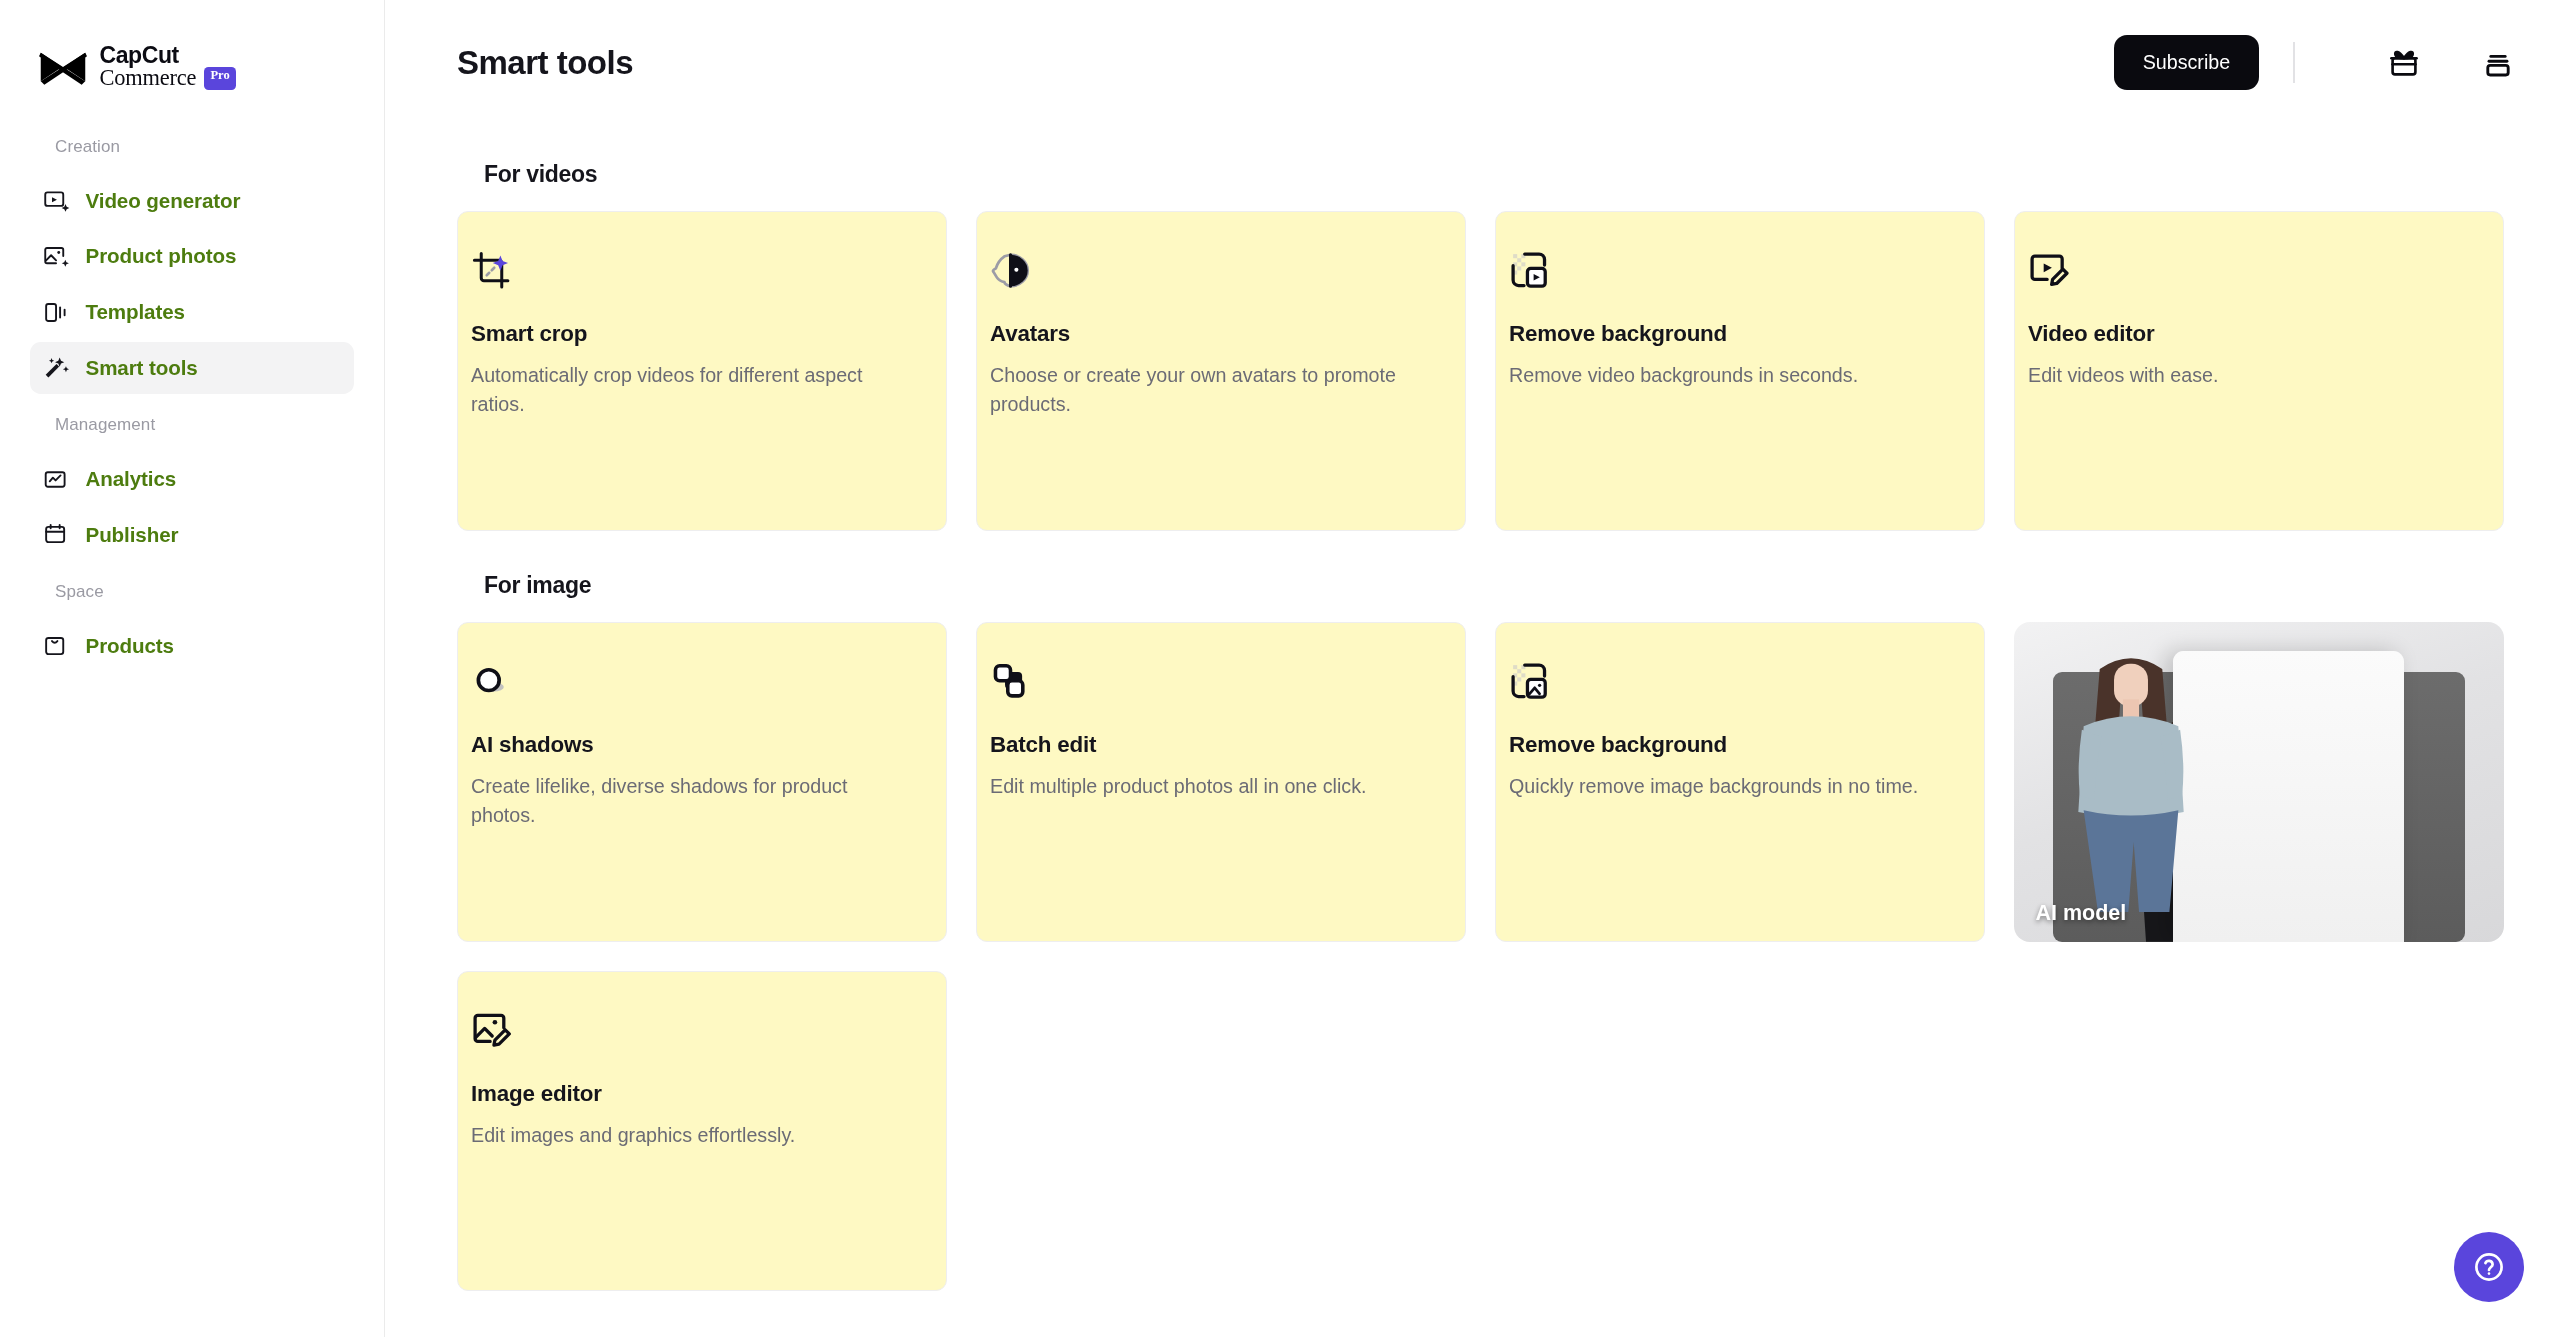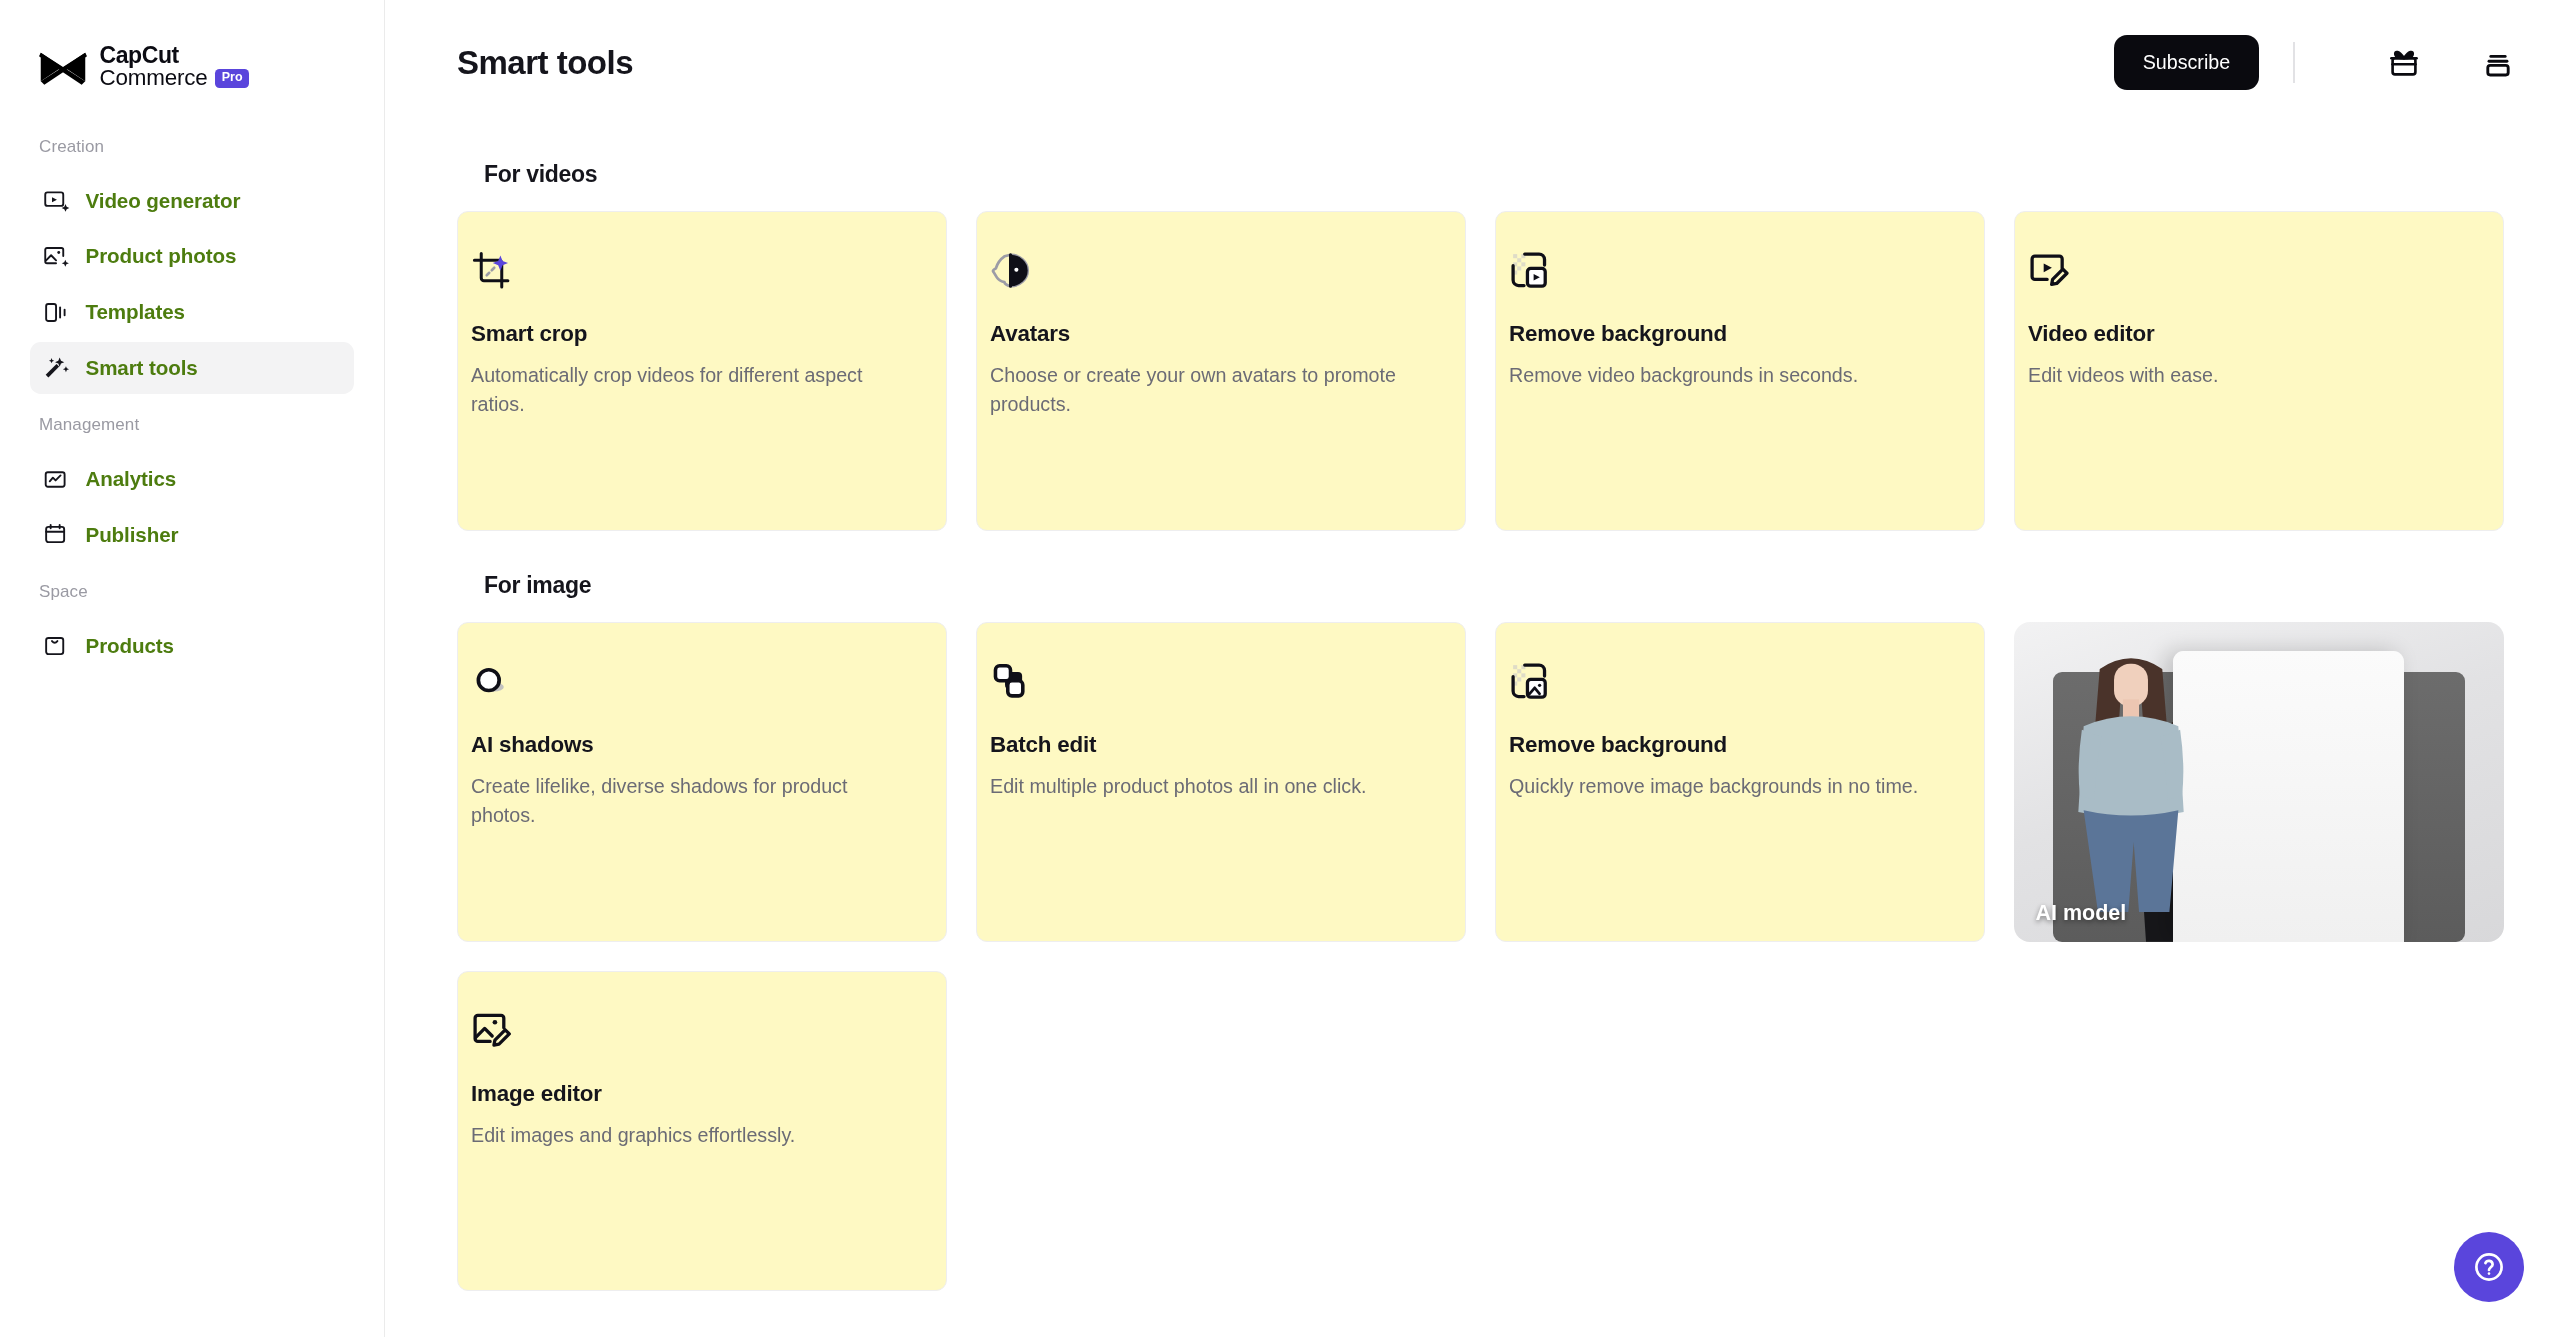--- a/index.html
+++ b/index.html
@@ -20,33 +20,33 @@
     position: relative;
   }
   .brand {
     display: flex; align-items: center;
     padding: 36px 0 0 39px;
     height: 98px;
   }
   .brand-mark { width: 48px; height: 36px; flex: 0 0 48px; margin-right: 12.5px; }
   .brand-text { display: flex; flex-direction: column; line-height: 1.0; }
   .brand-line1 { font-size: 23px; font-weight: 700; letter-spacing: -0.4px; color: #0b0b12; }
-  .brand-line2 { display: flex; align-items: center; margin-top: 0; }
+  .brand-line2 { display: flex; margin-top: 0; font-family: Liberation Serif, serif; }
   .brand-line2 .word { font-size: 22.4px; font-weight: 400; letter-spacing: -0.2px; color: #0b0b12; }
   .pro-badge {
     margin-left: 8px; background: #5a45dc; color: #fff;
     font-size: 12.5px; font-weight: 700; border-radius: 4.5px;
     padding: 1.8px 6.3px 2.7px; line-height: 1.1;
   }
 
   .nav-group { margin-top: 21.5px; }
   .nav-group.first { margin-top: 39px; }
   .group-label {
     font-size: 17px; color: #9a9aa3; font-weight: 400;
-    padding: 0 0 14.3px 39px; letter-spacing: 0.1px;
+    padding: 0 0 14.3px 39px; letter-spacing: 0.1px; margin-left: 16px;
   }
   .nav-item {
     display: flex; align-items: center;
     height: 52px; margin: 3.6px 30px 3.6px 30px;
     padding-left: 12.5px;
     border-radius: 10.7px; cursor: pointer;
   }
   .nav-item.active { background: #f3f3f4; }
   .nav-item .ic { width: 27px; height: 27px; flex: 0 0 27px; margin-right: 16px; display:block; }
   .nav-item .lbl { font-size: 20.6px; color: #4d7c0f; font-weight: 700; letter-spacing: -0.1px; }

